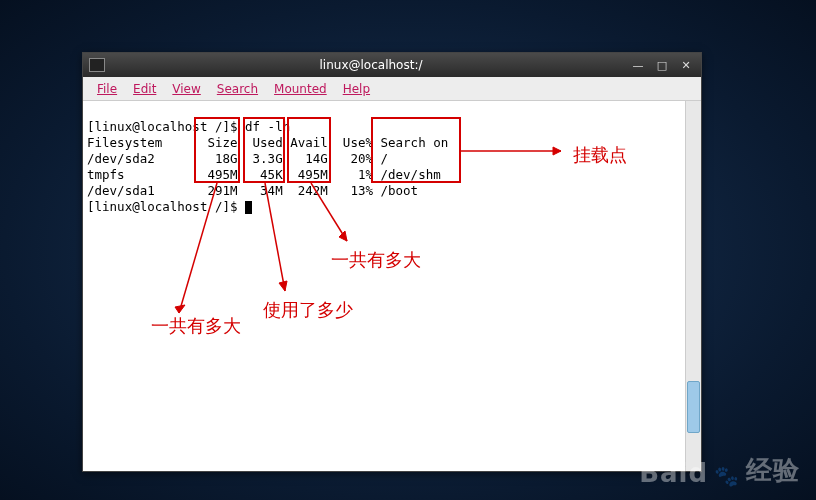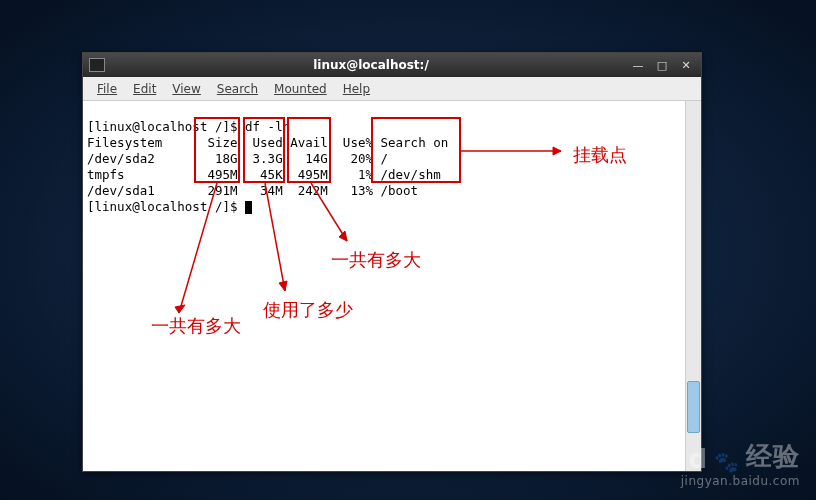--- a/index.html
+++ b/index.html
@@ -13,26 +13,26 @@
     position: absolute; left: 82px; top: 52px; width: 620px; height: 420px;
     background: #fff; border: 1px solid #444;
     box-shadow: 0 2px 8px rgba(0,0,0,0.5);
     display: flex; flex-direction: column;
   }
   .titlebar {
     height: 24px; background: linear-gradient(to bottom, #4a4a4a 0%, #3a3a3a 50%, #2a2a2a 100%);
     display: flex; align-items: center; padding: 0 6px; color: #fff; font-size: 12px;
   }
   .titlebar .tb-icon { width: 16px; height: 14px; border: 1px solid #888; background: #222; margin-right: 8px; }
-  .titlebar .tb-title { flex: 1; text-align: center; font-weight: bold; }
+  .titlebar .tb-title { flex: 1; text-align: center; font-weight: normal; }
   .titlebar .win-controls { display: flex; gap: 6px; }
   .titlebar .win-btn { width: 18px; height: 16px; display: flex; align-items: center; justify-content: center; cursor: pointer; color: #ddd; font-size: 11px; }
   .menubar {
     height: 24px; background: #ededed; border-bottom: 1px solid #ccc;
-    display: flex; align-items: center; padding: 0 6px; font-size: 12px; color: #404040;
+    display: flex; align-items: center; padding: 0 6px; font-size: 12px; color: #be185d;
   }
   .menubar .menu-item { padding: 2px 8px; cursor: pointer; }
   .menubar .menu-item .accel { text-decoration: underline; }
   .terminal-area { flex: 1; position: relative; background: #fff; overflow: hidden; }
   .terminal-output {
     position: absolute; inset: 0 18px 0 0;
     padding: 2px 4px;
     font-family: "DejaVu Sans Mono", "Liberation Mono", monospace;
     font-size: 12.5px; line-height: 16px; color: #000; white-space: pre;
   }
@@ -126,14 +126,13 @@
     </div>
   </div>
 </div>
 
 <div class="watermark">
   <div class="wm-logo">
     <span>Baid</span>
       <span class="paw">🐾</span>
       <span>经验</span>
   </div>
-  <div class="wm-sub">jingyan.baidu.com</div>
 </div>
 
 </body></html>

